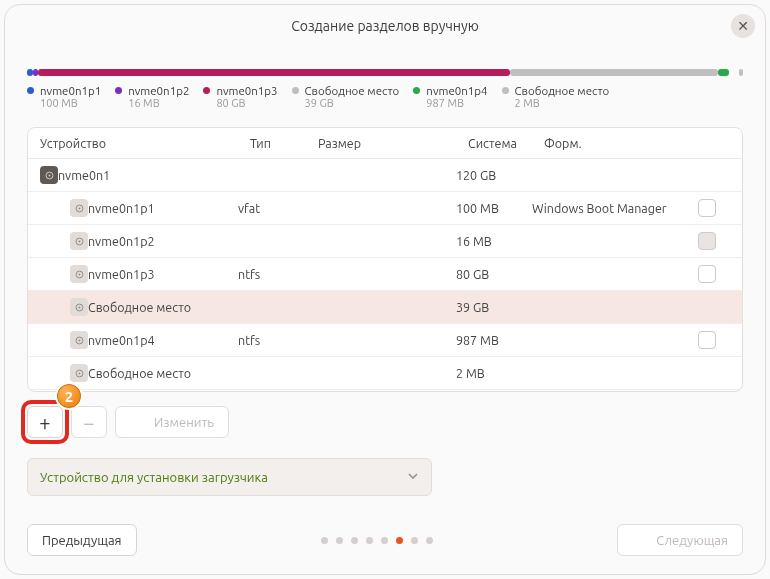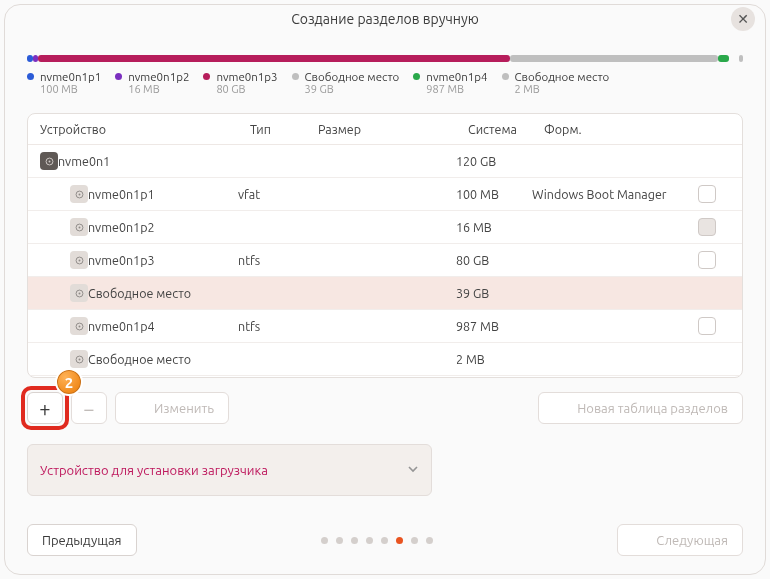--- a/index.html
+++ b/index.html
@@ -91,23 +91,23 @@
     position: absolute; left: 28px; top: -24px;
     width: 28px; height: 28px; border-radius: 50%;
     background: radial-gradient(circle at 35% 30%, #ffb257, #f08a1b 70%);
     border: 2px solid #fff; color: #fff; font-weight: bold; display: flex;
     align-items: center; justify-content: center; font-size: 15px;
     box-shadow: 0 0 0 1px #c6701a inset;
   }
 
   .bootloader { margin-top: 20px; }
   .dropdown {
-    width: 405px; height: 52px; border: 1px solid #e3ddda; border-radius: 6px;
+    width: 405px; height: 38px; border: 1px solid #e3ddda; border-radius: 6px;
     background: #f3efec; display: flex; align-items: center; padding: 0 12px;
-    font-size: 13px; color: #be185d; justify-content: space-between;
+    font-size: 13px; color: #4d7c0f; justify-content: space-between;
   }
   .dropdown .chev { color: #959595; }
 
   .footer { margin-top: 28px; display: flex; align-items: center; justify-content: space-between; padding-bottom: 18px; }
   .dots { display: flex; gap: 8px; }
   .dotnav { width: 7px; height: 7px; border-radius: 50%; background: #d4cfcc; }
   .dotnav.active { background: #e95420; }
 </style>
 </head>
 <body>
@@ -321,21 +321,20 @@
           <span>2</span>
         </div>
       <div class="btn square">
         <span>+</span>
       </div>
       <div class="btn square ghost">
         <span>−</span>
       </div>
       <div class="btn ghost">Изменить</div>
       <div class="spacer"></div>
-      <div class="btn ghost">Новая таблица разделов</div>
     </div>
 
     <div class="bootloader">
       <div class="dropdown">
         <span>Устройство для установки загрузчика</span>
         <span class="chev">
           <svg width="12" height="12" viewBox="0 0 12 12">
               <path d="M2 4l4 4 4-4" fill="none" stroke="currentColor" stroke-width="1.6"></path>
             </svg>
         </span>

